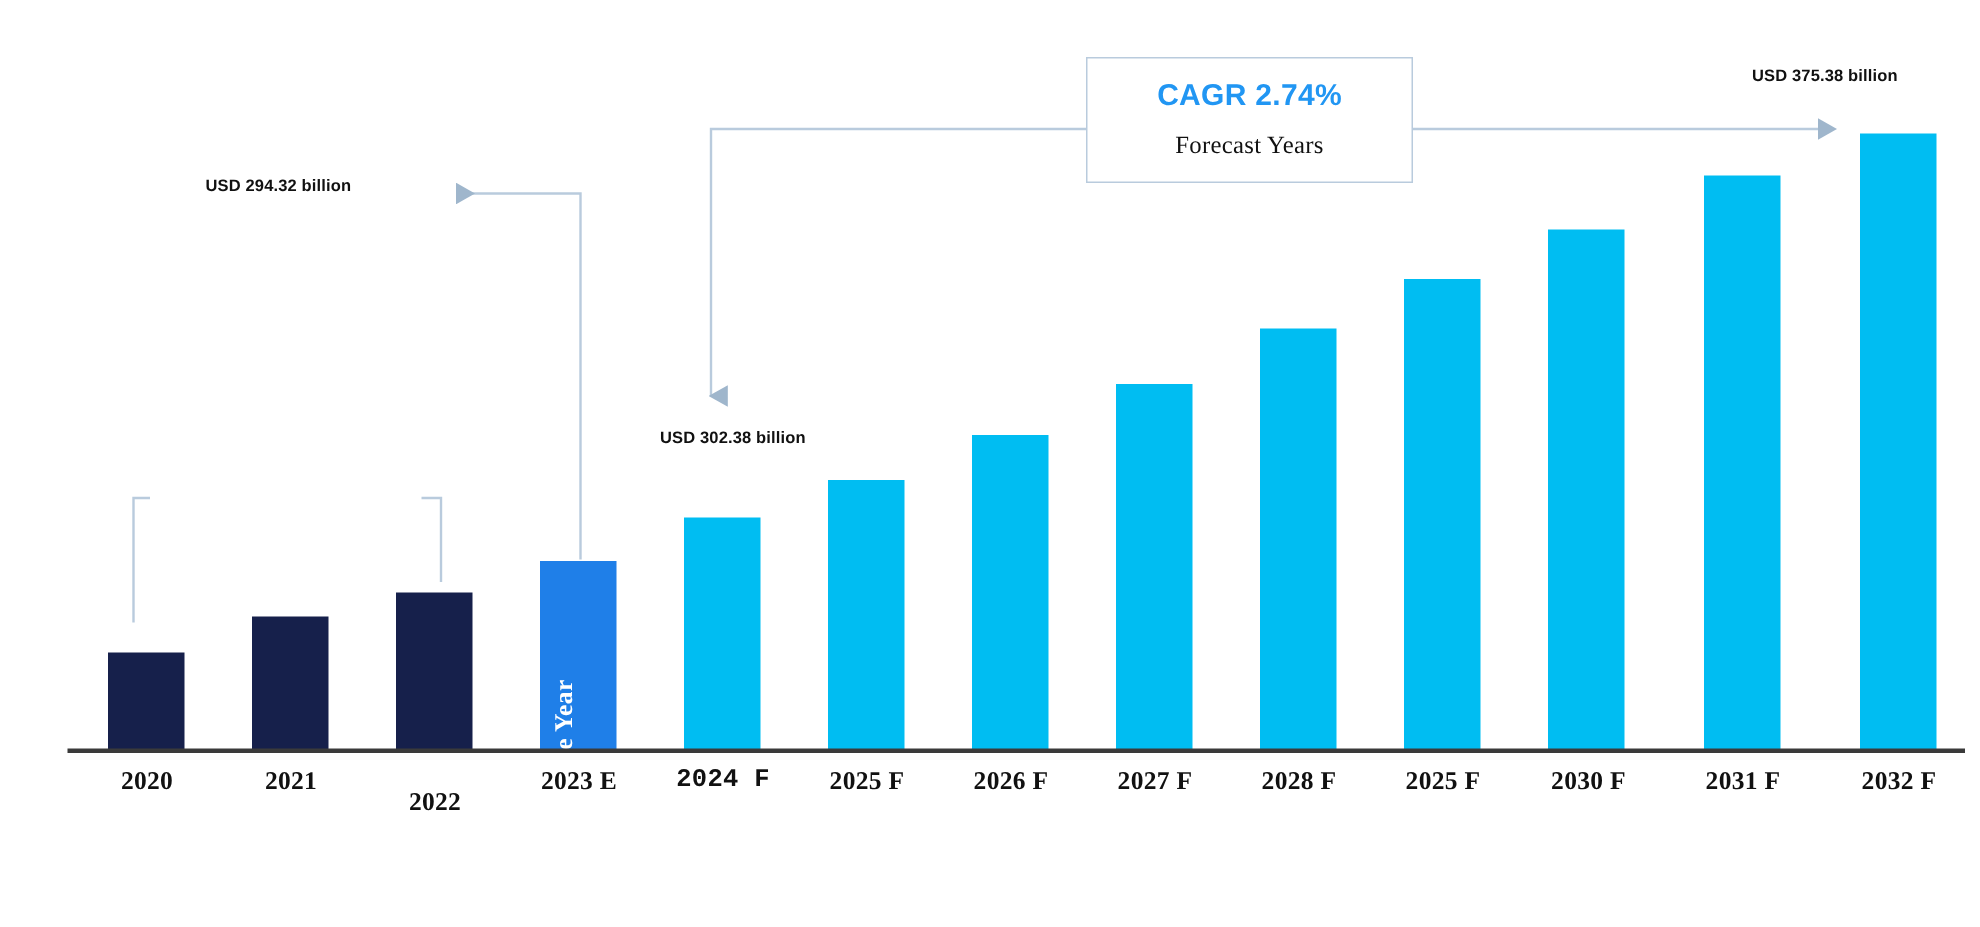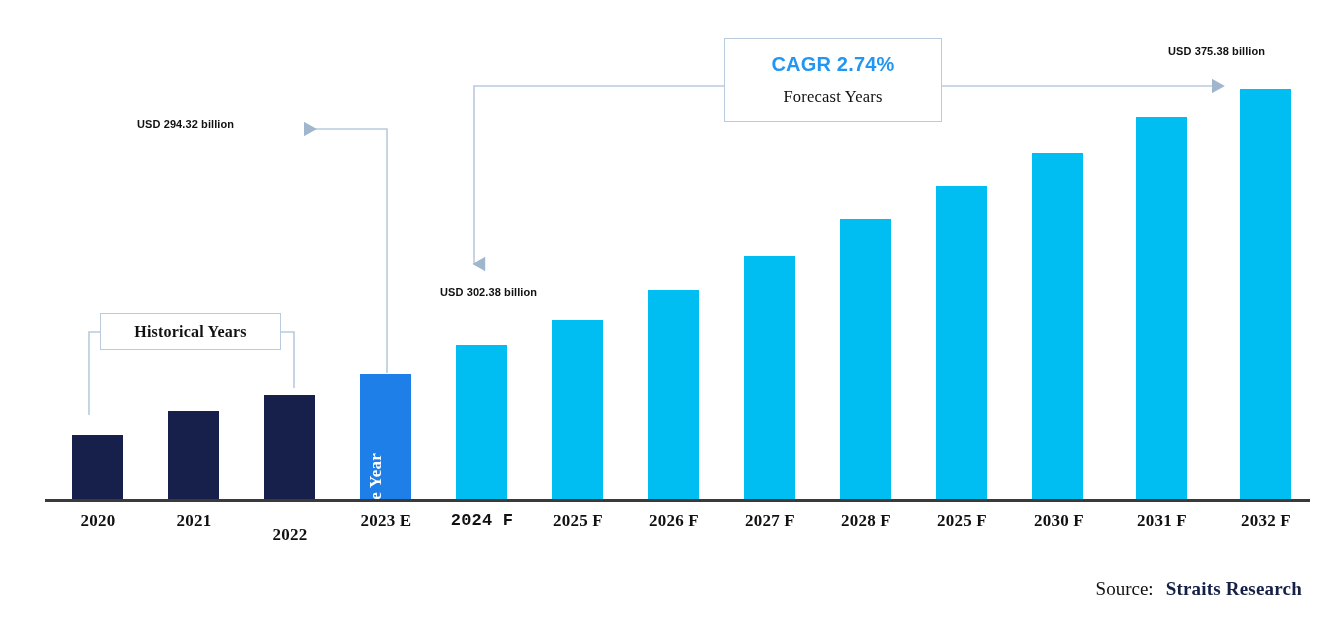--- a/index.html
+++ b/index.html
@@ -250,22 +250,15 @@
 
   <div class="value-annotation" style="left:440px; top:286px;">USD 302.38 billion</div>
 
   <div class="value-annotation" style="left:1168px; top:45px;">USD 375.38 billion</div>
 
   <div id="cagr-box">
     <div id="cagr-value">CAGR 2.74%</div>
     <div id="cagr-caption">Forecast Years</div>
   </div>
 
-  <div id="historical-box">
-    <span id="historical-label">Historical Years</span>
-  </div>
-
-  <div id="source-line">
-    <span id="source-prefix">Source:</span>
-    <span id="source-name">Straits Research</span>
-  </div>
+
 
 </div>
 
 </body></html>

